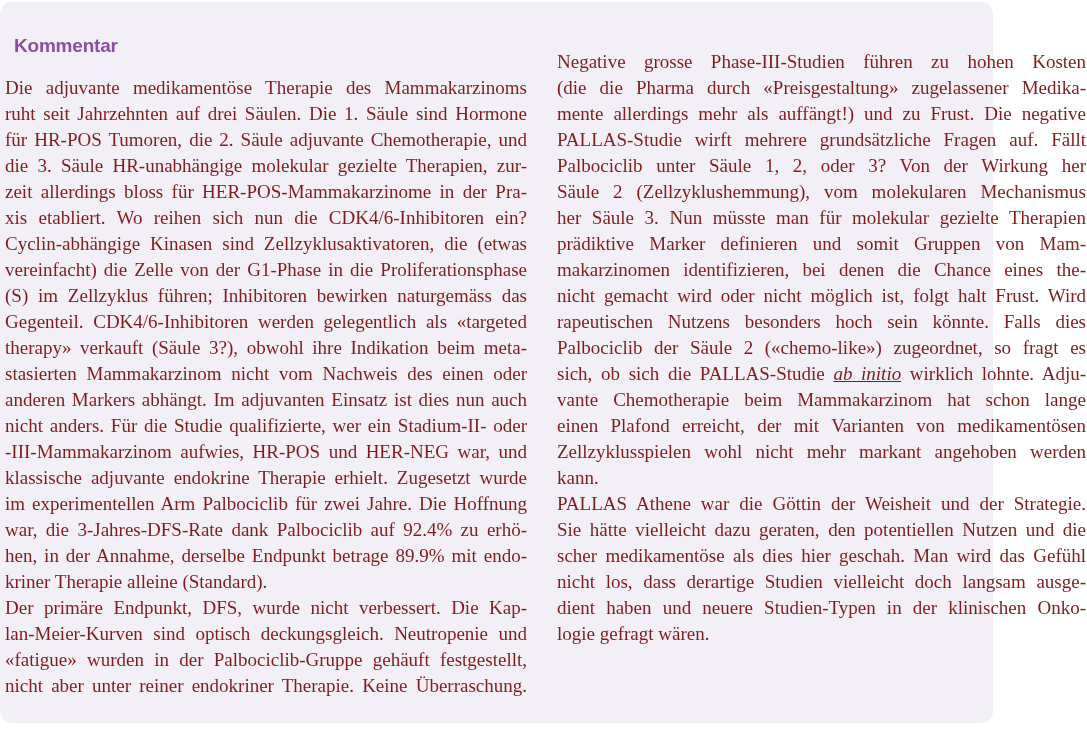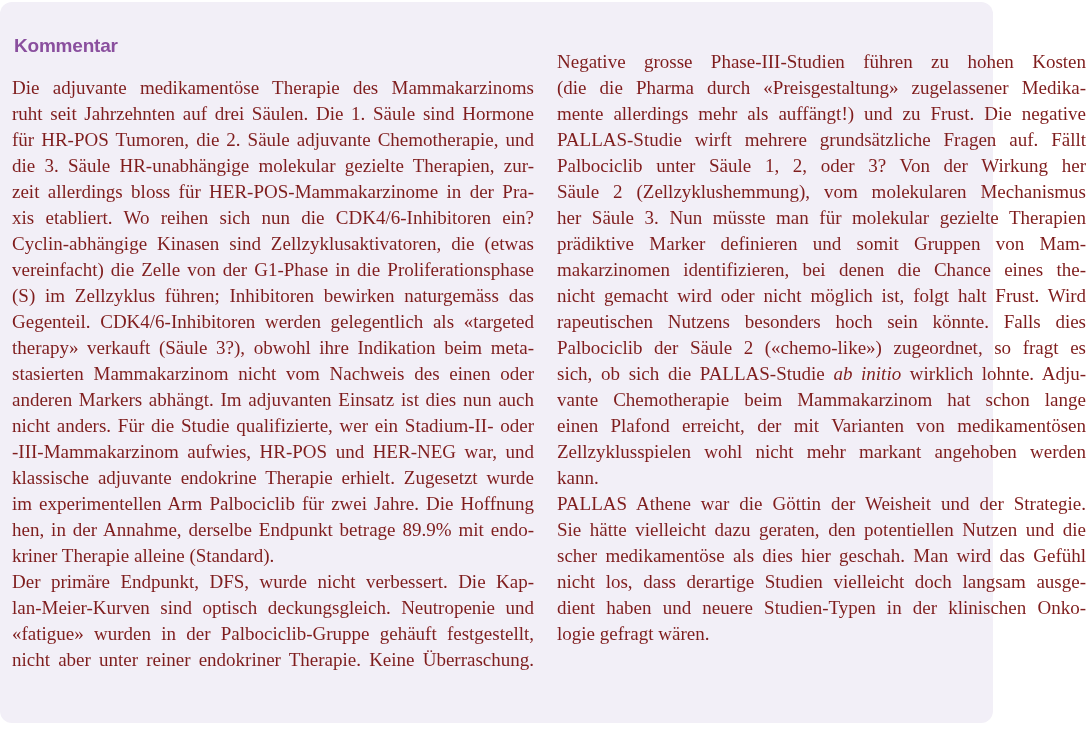--- a/index.html
+++ b/index.html
@@ -13,28 +13,28 @@
       position: absolute; left: 14px; top: 33px;
       font-family: "Liberation Sans", sans-serif;
       font-weight: bold; font-size: 19px; color: #8a4f9e;
       letter-spacing: -0.2px;
     }
     .col {
       position: absolute; top: 73px;
       font-family: "Liberation Serif", serif;
       font-size: 19px; line-height: 26px; color: #7f1d1d;
     }
-    .col.left { left: 12px; width: 522px; }
+    .col.left { left: 5px; width: 522px; }
     .col.right { left: 557px; top: 47px; width: 529px; }
     .line {
       display: block; white-space: nowrap; height: 26px;
       text-align: justify; text-align-last: justify;
     }
     .line.last { text-align-last: left; }
-    .line em { font-style: italic; }
+    .line em { font-style: italic; text-decoration: underline; }
   </style>
 </head>
 <body>
 
 <div class="box">
   <div class="heading">Kommentar</div>
   <div class="col left" id="col-left">
       <span class="line">Die adjuvante medikamentöse Therapie des Mammakarzinoms</span>
       <span class="line">ruht seit Jahrzehnten auf drei Säulen. Die 1. Säule sind Hormone</span>
       <span class="line">für HR-POS Tumoren, die 2. Säule adjuvante Chemotherapie, und</span>
@@ -45,20 +45,21 @@
       <span class="line">vereinfacht) die Zelle von der G1-Phase in die Proliferationsphase</span>
       <span class="line">(S) im Zellzyklus führen; Inhibitoren bewirken naturgemäss das</span>
       <span class="line">Gegenteil. CDK4/6-Inhibitoren werden gelegentlich als «targeted</span>
       <span class="line">therapy» verkauft (Säule 3?), obwohl ihre Indikation beim meta-</span>
       <span class="line">stasierten Mammakarzinom nicht vom Nachweis des einen oder</span>
       <span class="line">anderen Markers abhängt. Im adjuvanten Einsatz ist dies nun auch</span>
       <span class="line">nicht anders. Für die Studie qualifizierte, wer ein Stadium-II- oder</span>
       <span class="line">-III-Mammakarzinom aufwies, HR-POS und HER-NEG war, und</span>
       <span class="line">klassische adjuvante endokrine Therapie erhielt. Zugesetzt wurde</span>
       <span class="line">im experimentellen Arm Palbociclib für zwei Jahre. Die Hoffnung</span>
+      <span class="line">war, die 3-Jahres-DFS-Rate dank Palbociclib auf 92.4% zu erhö-</span>
       <span class="line">hen, in der Annahme, derselbe Endpunkt betrage 89.9% mit endo-</span>
       <span class="line last">kriner Therapie alleine (Standard).</span>
       <span class="line">Der primäre Endpunkt, DFS, wurde nicht verbessert. Die Kap-</span>
       <span class="line">lan-Meier-Kurven sind optisch deckungsgleich. Neutropenie und</span>
       <span class="line">«fatigue» wurden in der Palbociclib-Gruppe gehäuft festgestellt,</span>
       <span class="line">nicht aber unter reiner endokriner Therapie. Keine Überraschung.</span>
     </div>
   <div class="col right" id="col-right">
       <span class="line">Negative grosse Phase-III-Studien führen zu hohen Kosten</span>
       <span class="line">(die die Pharma durch «Preisgestaltung» zugelassener Medika-</span>

